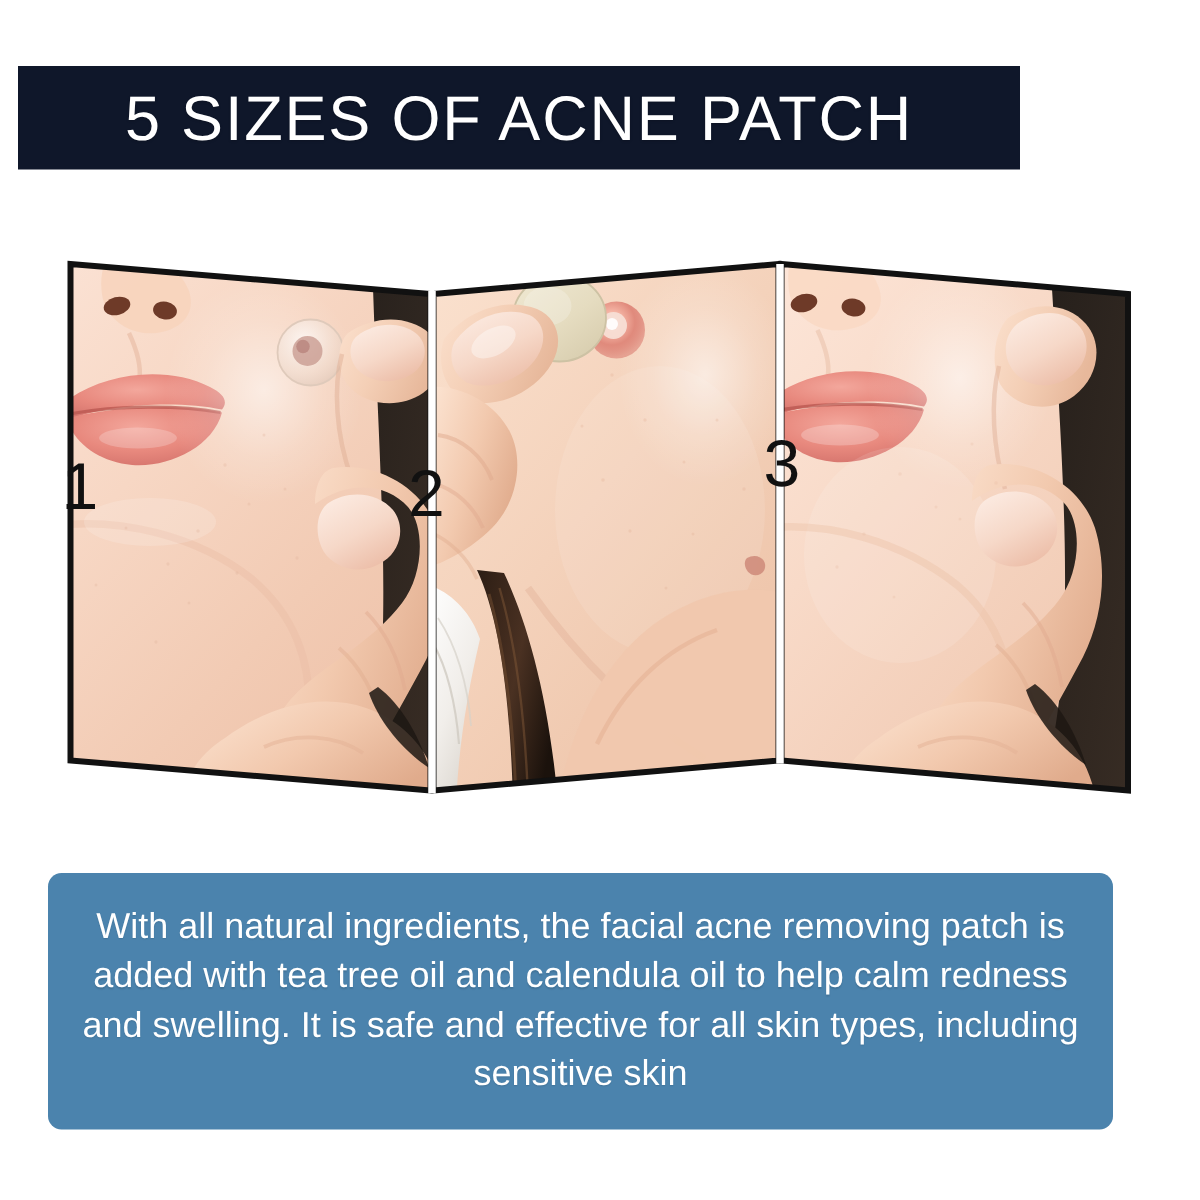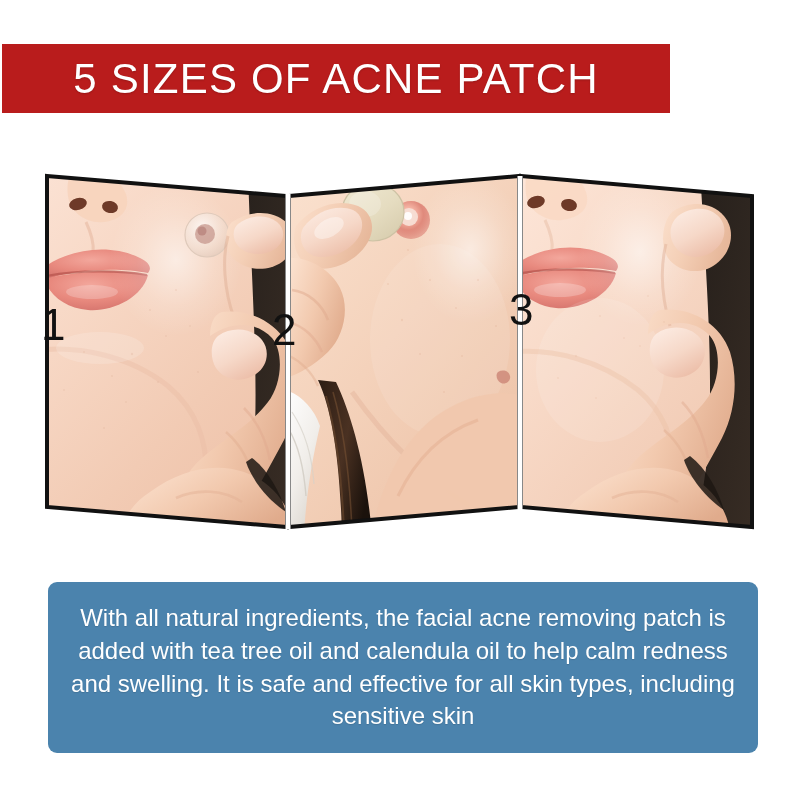--- a/index.html
+++ b/index.html
@@ -12,25 +12,25 @@
     width: 800px;
     height: 800px;
     position: relative;
     overflow: hidden;
     font-family: "Liberation Sans", sans-serif;
   }
 
   
   #header-banner {
     position: absolute;
-    left: 2px;
+    left: 12px;
     top: 44px;
     width: 668px;
     height: 69px;
-    background: #b91c1c;
+    background: #0f172a;
     display: flex;
     align-items: center;
     justify-content: center;
   }
   #header-title {
     color: #ffffff;
     font-size: 42px;
     font-weight: 400;
     letter-spacing: 1.2px;
     line-height: 1;
@@ -65,21 +65,21 @@
     font-family: "Liberation Sans", sans-serif;
     user-select: none;
   }
   #step-number-1 { left: 41px;  top: 163px; }
   #step-number-2 { left: 272px; top: 168px; }
   #step-number-3 { left: 509px; top: 148px; }
 
   
   #description-box {
     position: absolute;
-    left: 48px;
+    left: 32px;
     top: 582px;
     width: 710px;
     height: 171px;
     background: #4b83ad;
     border-radius: 9px;
     display: flex;
     align-items: center;
     justify-content: center;
     box-sizing: border-box;
     padding: 0 22px;

